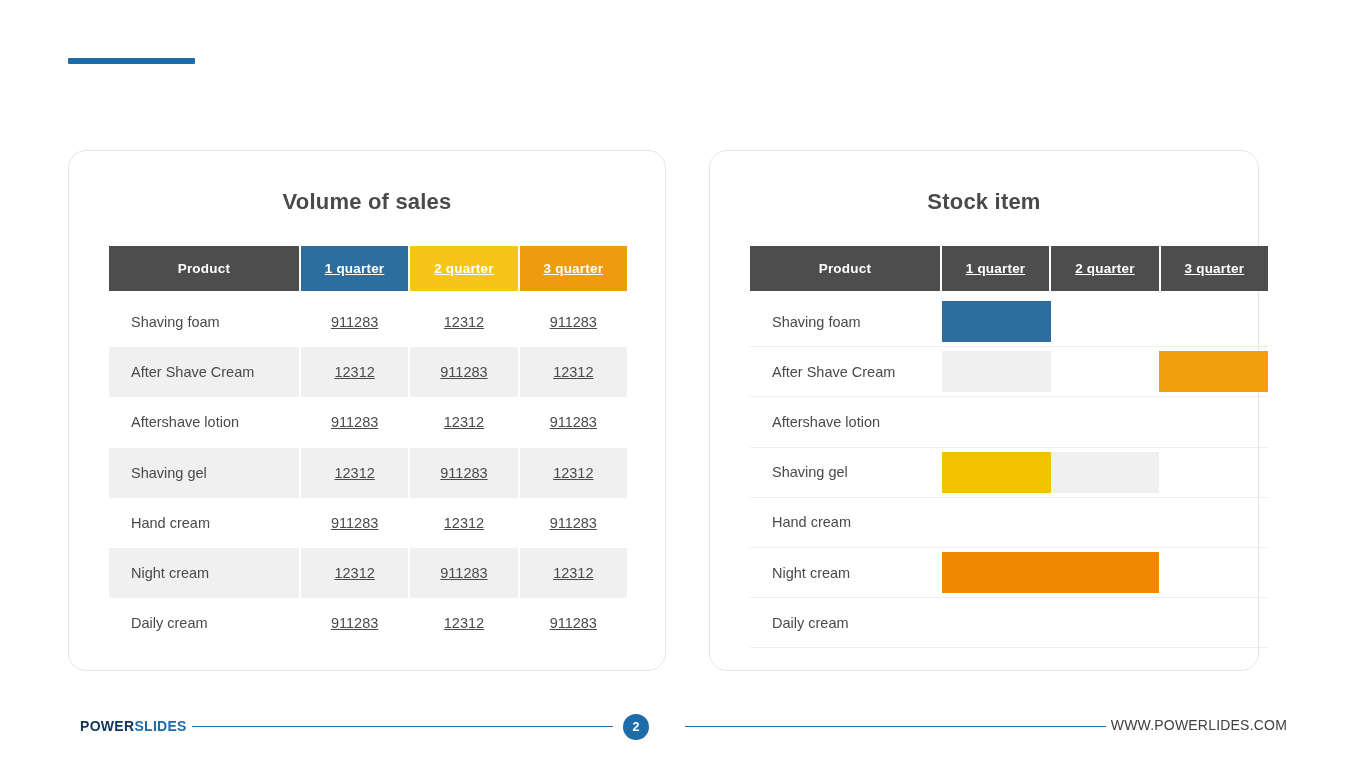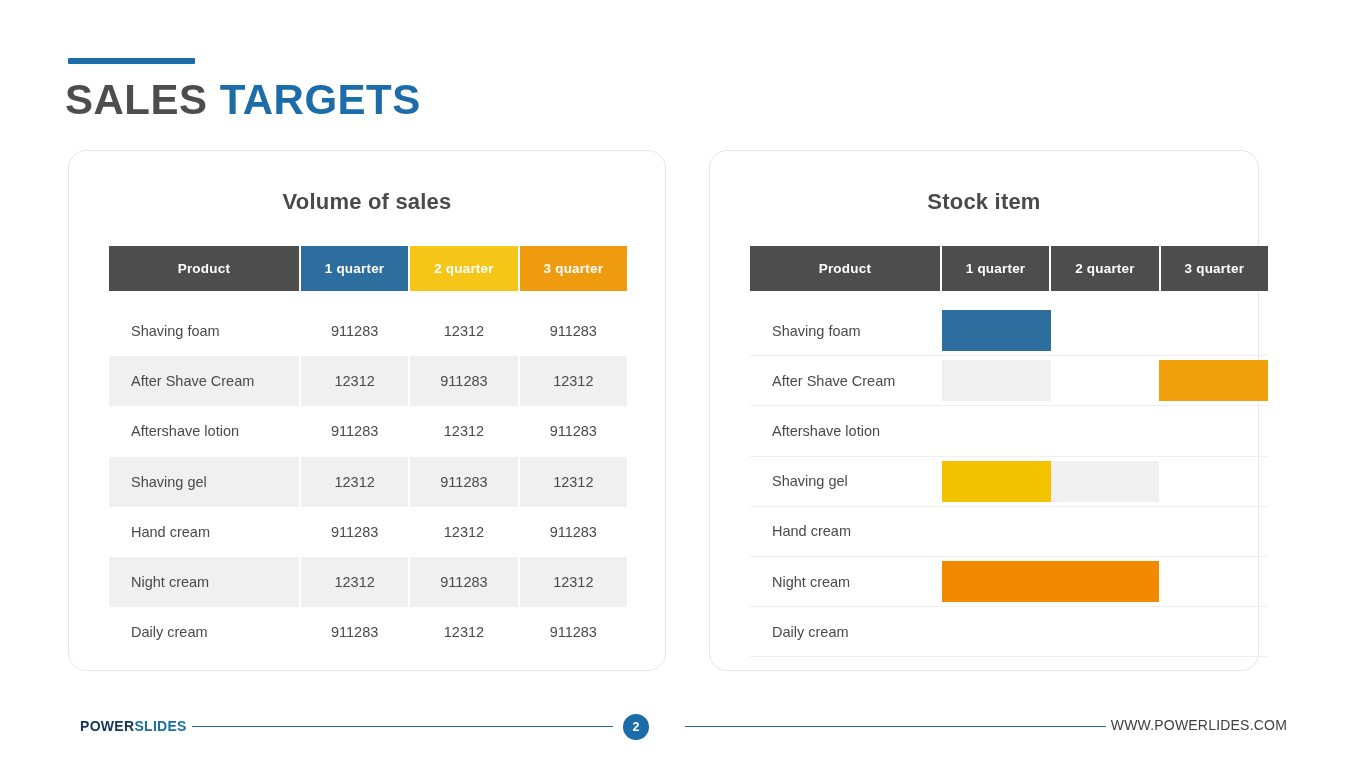--- a/index.html
+++ b/index.html
@@ -69,24 +69,24 @@
     width: 518px;
   }
 
   .trow {
     display: flex;
     width: 100%;
   }
 
   
   .c-prod { width: 192px; }
-  .c-q    { width: 108.66px; }
-
-  
-  .thead { height: 45px; margin-bottom: 15px; }
+  .c-q    { width: 108.66px; text-decoration: underline; }
+
+  
+  .thead { height: 45px; margin-bottom: 6px; }
   .thead .cell {
     height: 45px;
     display: flex;
     align-items: center;
     justify-content: center;
     color: #ffffff;
     font-size: 13.5px;
     font-weight: bold;
     letter-spacing: 0.2px;
   }
@@ -196,21 +196,20 @@
     white-space: nowrap;
     text-align: right;
   }
 </style>
 </head>
 <body>
 
 <div class="slide">
 
   <div class="title-accent"></div>
-  <h1 class="page-title"><span class="t-dark">SALES </span><span class="t-blue">TARGETS</span></h1>
 
   <div class="card" id="card-left">
     <div class="card-title">Volume of sales</div>
 
     <div class="tbl">
 
       <div class="trow thead">
         <div class="cell c-prod" style="background:#4D4D4D">Product</div>
         <div class="gap"></div>
         <div class="cell c-q" style="background:#2E6E9E">1 quarter</div>

